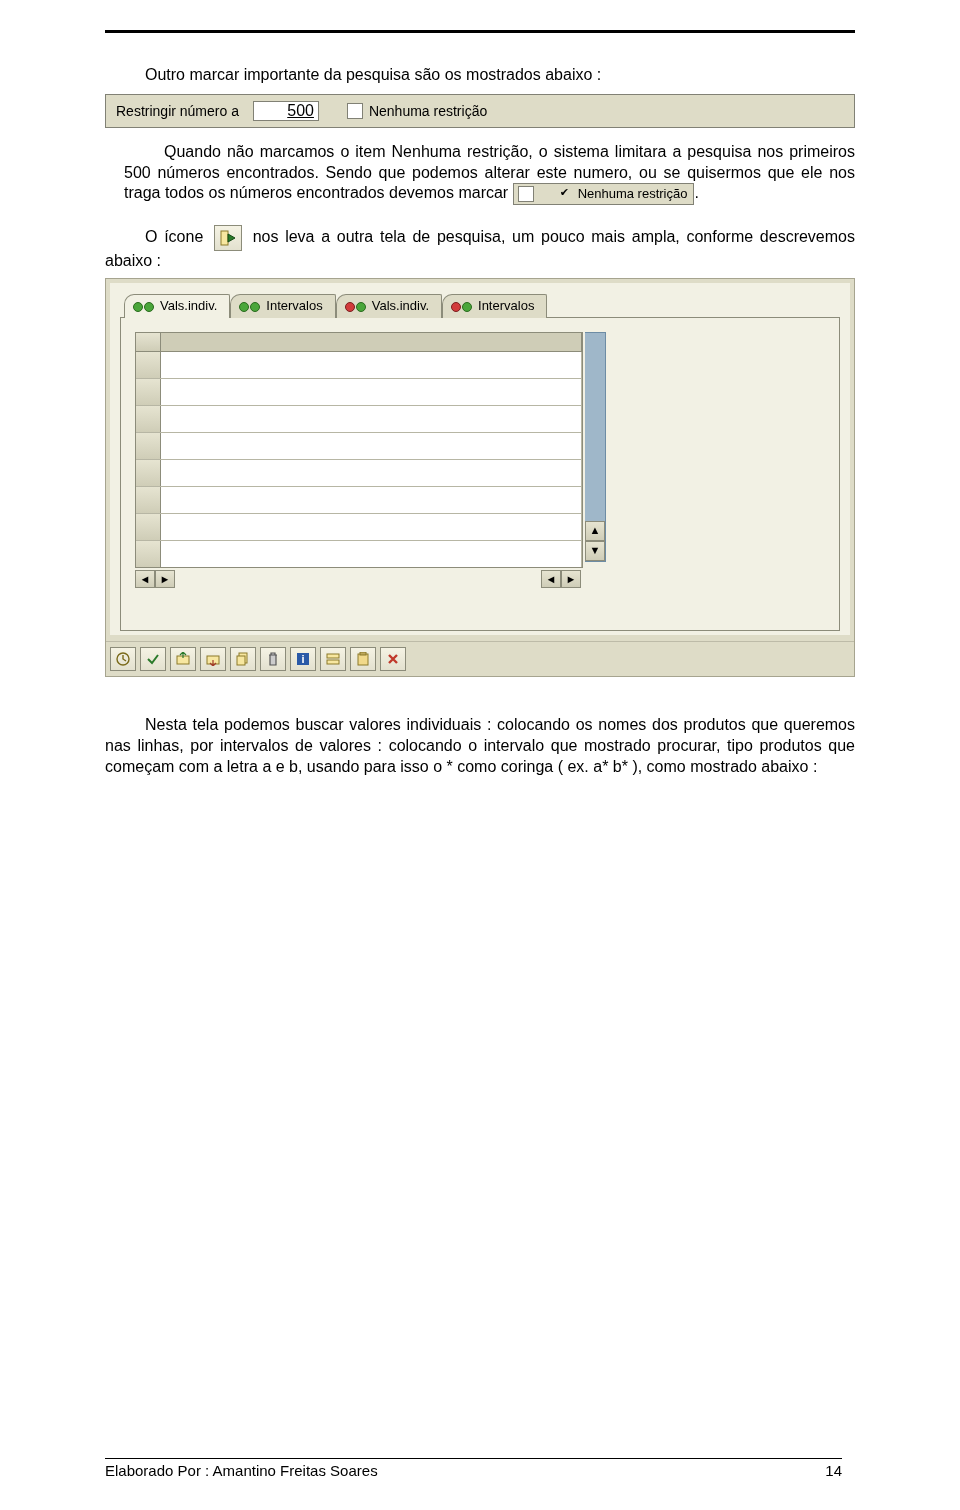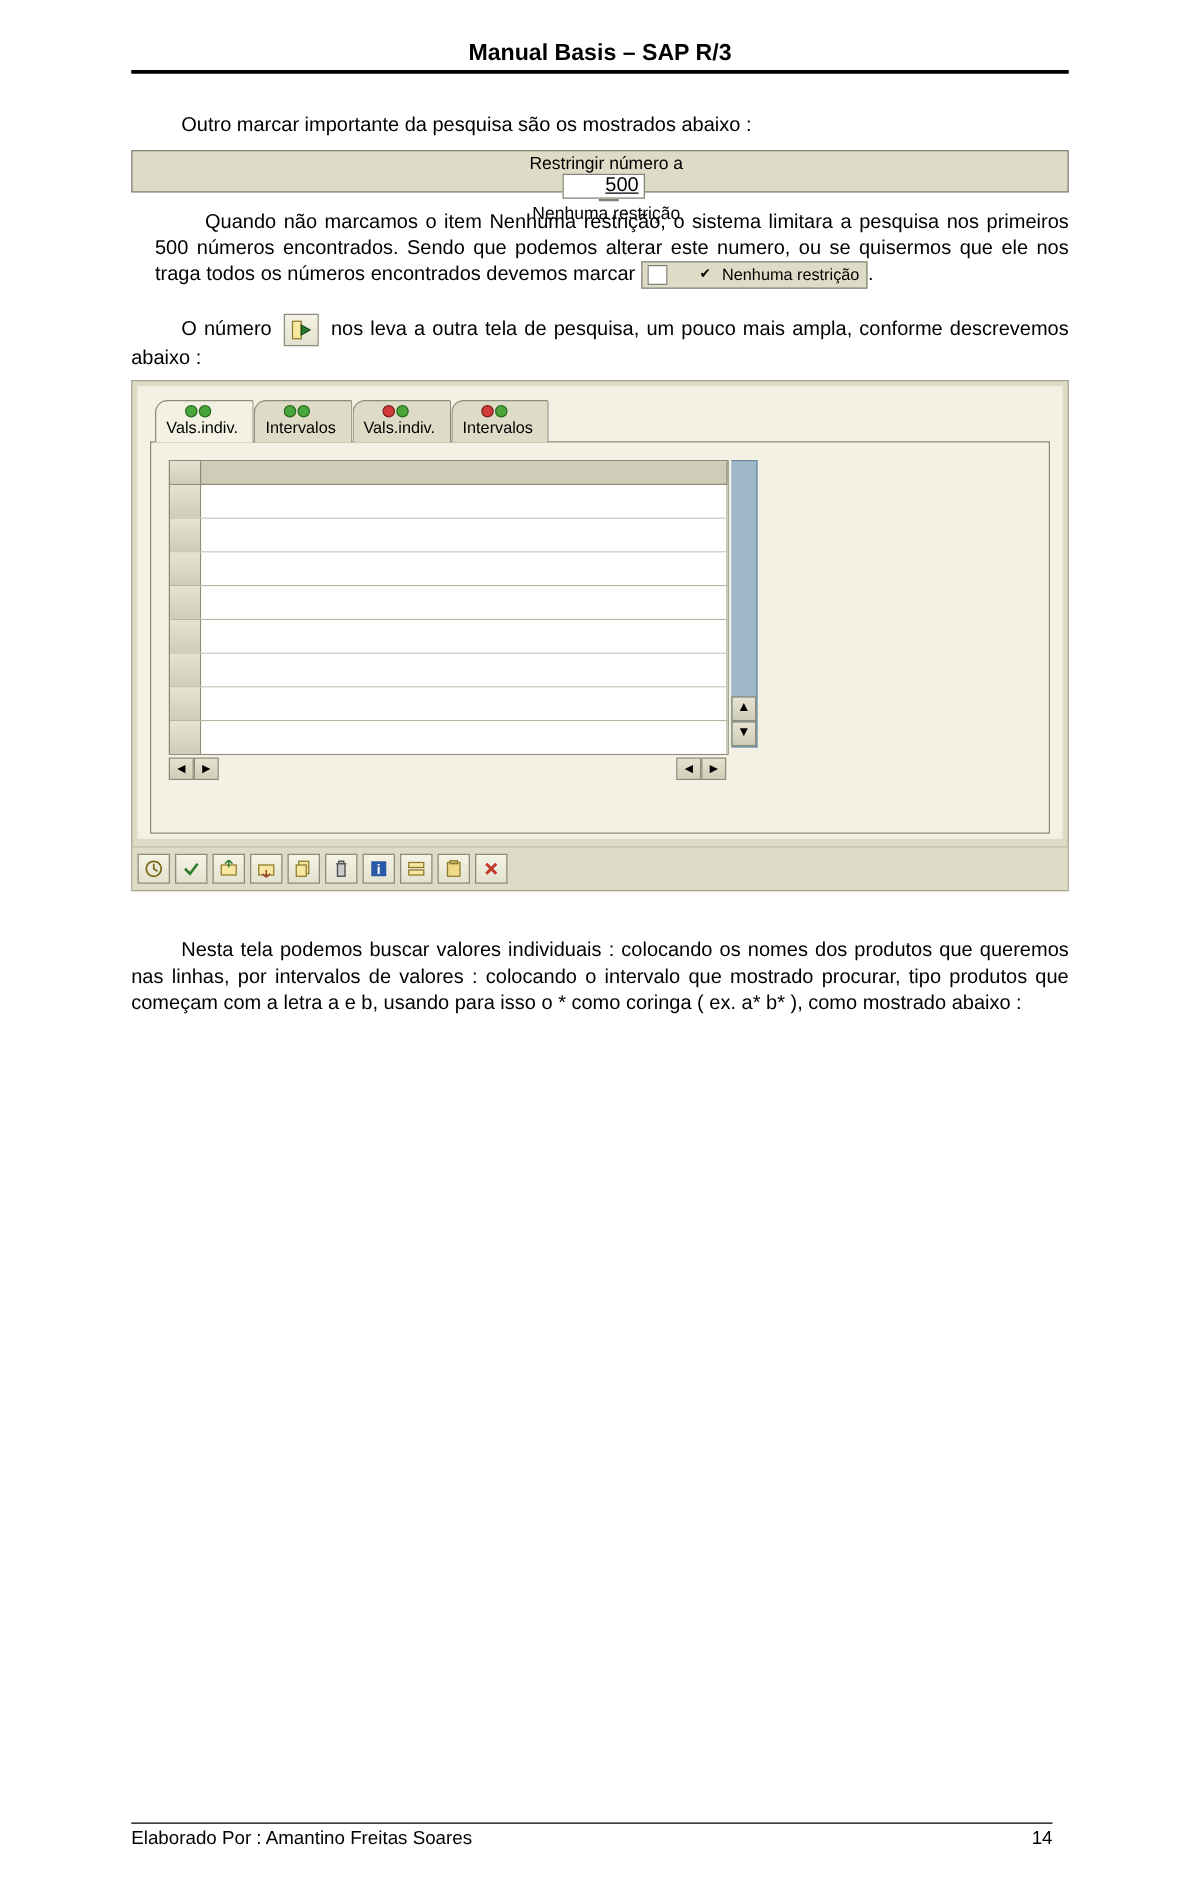--- a/index.html
+++ b/index.html
@@ -36,21 +36,20 @@
     background:#dedcc7;
     border:1px solid #818175;
     height:32px;
     display:flex;
     align-items:center;
     padding-left:10px;
     font-family:Tahoma, Arial, sans-serif;
     font-size:14px;
     color:#000;
     margin:8px 0 14px 0;
-    flex-direction:column;
   }
   .sap-strip .num-field{
     background:#fff;
     border:1px solid #818175;
     width:56px;
     height:18px;
     margin:0 18px 0 14px;
     font-size:16px;
     padding:0 4px;
     text-align:right;
@@ -99,21 +98,20 @@
   .tab{
     border:1px solid #8c8c7a;
     border-bottom:none;
     padding:3px 12px 3px 8px;
     font-size:13px;
     display:flex;align-items:center;
     background:#dedcc7;
     border-top-left-radius:10px;
     border-top-right-radius:2px;
     margin-right:0px;
-    flex-direction:column;
   }
   .tab.active{ background:#f2f1e4; }
   .dots{display:inline-flex;gap:1px;margin-right:6px;}
   .dot{width:8px;height:8px;border-radius:50%;}
   .dot.g{background:#4aa63a;border:1px solid #2a6b1e;}
   .dot.r{background:#d23b3b;border:1px solid #7a1f1f;}
   .tabpage{
     border:1px solid #8c8c7a;
     background:#f2f1e4;
     padding:14px 14px 6px 14px;
@@ -172,21 +170,20 @@
     position:absolute;left:105px;right:118px;bottom:30px;font-size:15px;
     font-family:Verdana, Arial, sans-serif;
   }
   .hr-thin{ border:none;border-top:1.5px solid #000;margin:0 0 2px 0;}
   .footer-row{display:flex;justify-content:space-between;}
 </style>
 </head>
 <body>
 
 <div class="page">
-  <div class="doc-header">Manual Basis – SAP R/3</div>
   <hr class="hr-bold">
 
   <div class="section-gap"></div>
 
   <p class="para indent">Outro marcar importante da pesquisa são os mostrados abaixo :</p>
 
   <div class="sap-strip">
     <span>Restringir número a</span>
     <input class="num-field" value="500" style="">
     <span class="sap-check"></span>
@@ -197,21 +194,21 @@
     <span>Quando não marcamos o item Nenhuma restrição, o sistema limitara a pesquisa nos primeiros 500 números encontrados.  Sendo que podemos alterar este numero, ou se quisermos que ele nos traga todos os  números encontrados devemos marcar </span>
     <span class="inline-chk">
       <span class="sap-check checked"></span>
       <span>Nenhuma restrição</span>
     </span><span>.</span>
   </p>
 
   <div style="height:14px;"></div>
 
   <p class="para" style="text-indent:40px;">
-    <span>O número </span>
+    <span>O ícone </span>
     <span class="arrow-ico">
       <svg width="16" height="18" viewBox="0 0 16 18">
         <rect x="1" y="2" width="7" height="14" fill="#f7e7a0" stroke="#8c7a2a"></rect>
         <polygon points="8,5 15,9 8,13" fill="#2a7a2a" stroke="#154a15"></polygon>
       </svg>
     </span>
     <span> nos leva a outra tela de pesquisa, um pouco mais ampla, conforme descrevemos abaixo :</span>
   </p>
 
   <div class="sap-panel">

